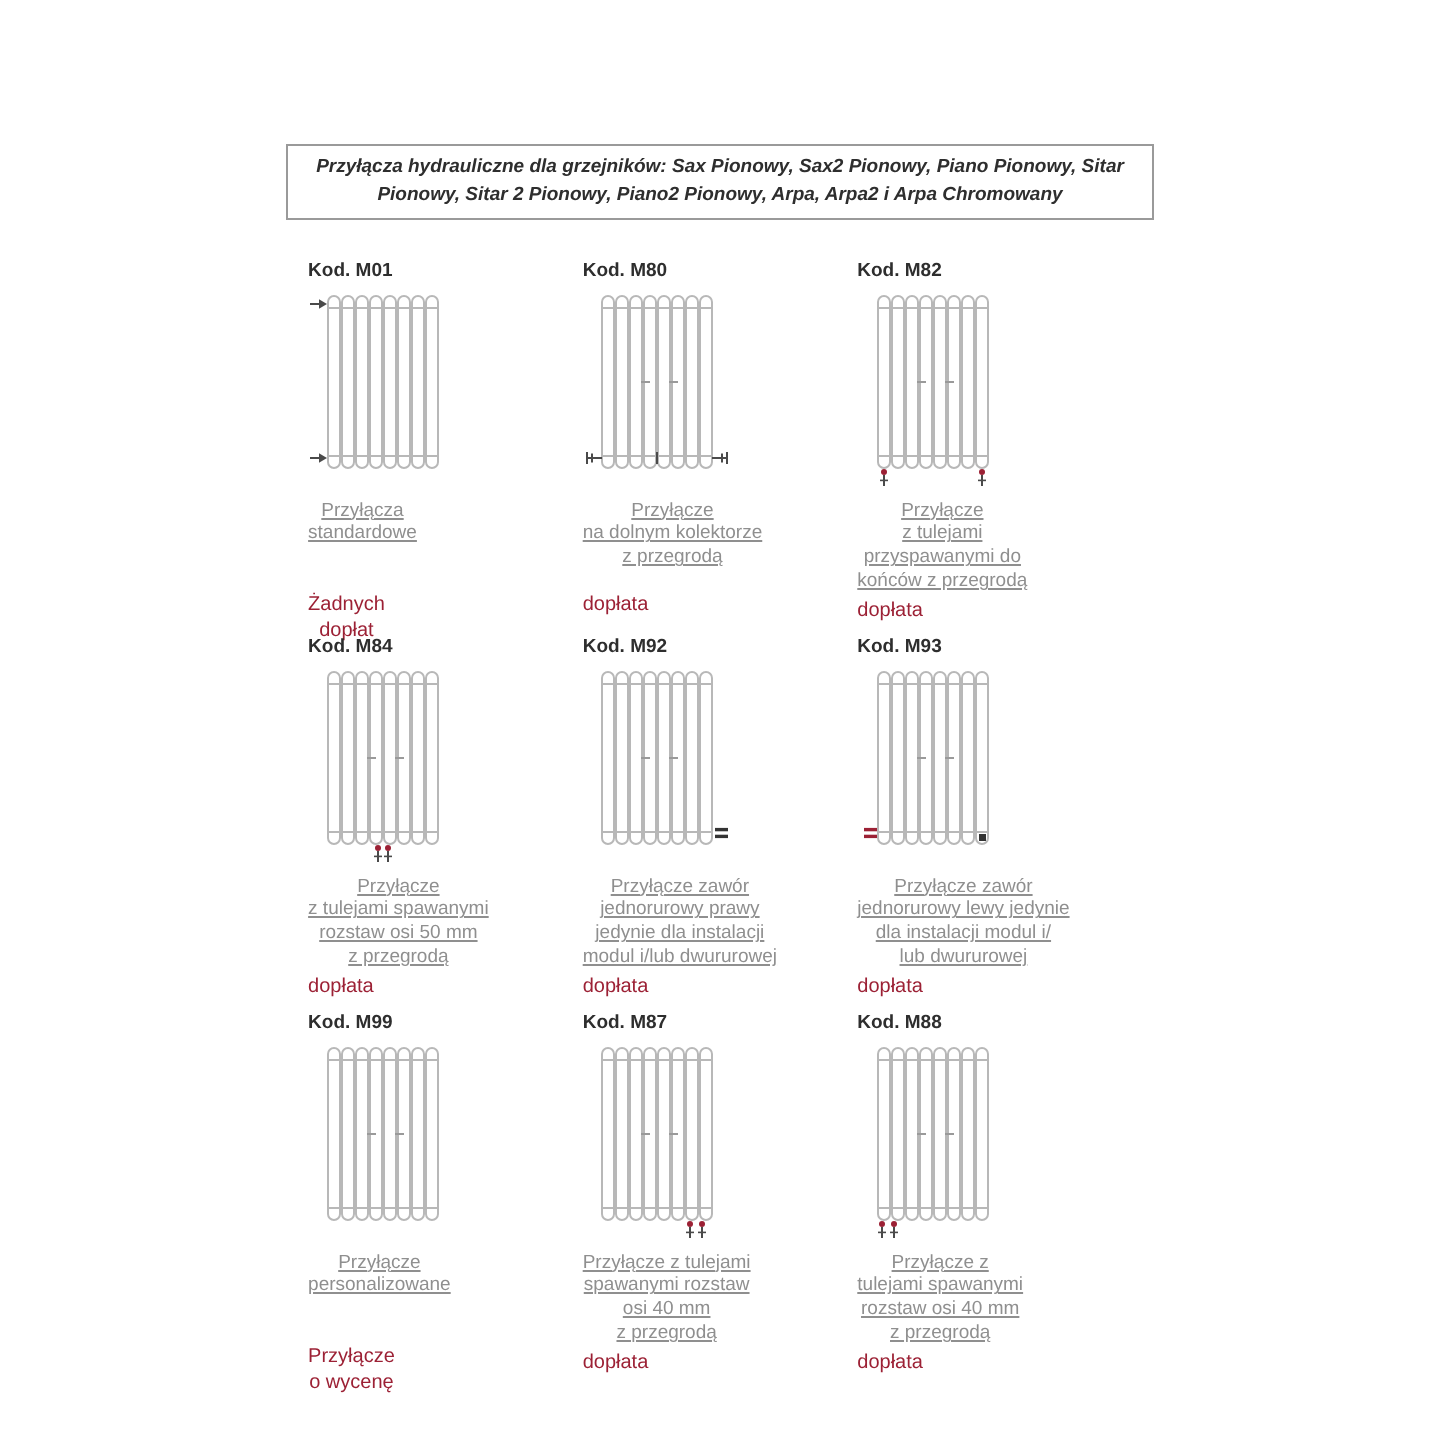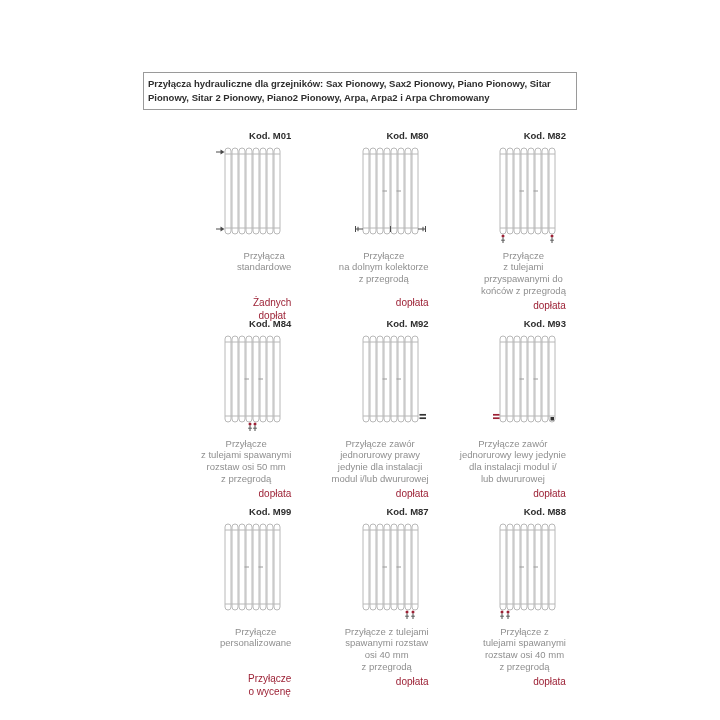--- a/index.html
+++ b/index.html
@@ -4,34 +4,34 @@
 <style>
   html,body{margin:0;padding:0;}
   body{
     width:720px;height:720px;background:#ffffff;
     font-family:"Liberation Sans","DejaVu Sans",sans-serif;
     color:#2b2b2b;overflow:hidden;
   }
   .sheet{width:720px;height:720px;position:relative;}
   .header-box{
     width:424px;margin:72px auto 0;border:1px solid #9a9a9a;
-    padding:4px 4px;text-align:left;
-    font-size:9.5px;font-weight:bold;line-height:1.45;color:#2e2e2e;
+    padding:4px 4px;text-align:center;
+    font-size:9.5px;font-weight:bold;line-height:1.45;color:#2e2e2e;font-style:italic;
   }
   .grid{
     width:412px;margin:20px auto 0;
     display:grid;grid-template-columns:repeat(3,137.3px);
     grid-auto-rows:188px;justify-content:center;
   }
-  .cell{display:flex;flex-direction:column;align-items:flex-end;}
+  .cell{display:flex;flex-direction:column;align-items:flex-start;}
   .code{font-size:9.5px;font-weight:bold;color:#2e2e2e;line-height:12px;margin-bottom:3px;}
   .rad{width:76px;height:100px;display:block;}
   .caption{
     margin-top:5px;min-height:44px;text-align:center;
-    font-size:9.5px;line-height:1.25;color:#8f8f8f;white-space:pre-line;
+    font-size:9.5px;line-height:1.25;color:#8f8f8f;white-space:pre-line;text-decoration:underline;
   }
   .price{
     margin-top:2px;text-align:center;font-size:10px;font-weight:normal;
     color:#9c2135;white-space:pre-line;line-height:1.3;
   }
 </style>
 </head>
 <body>
 
 <div class="sheet">

